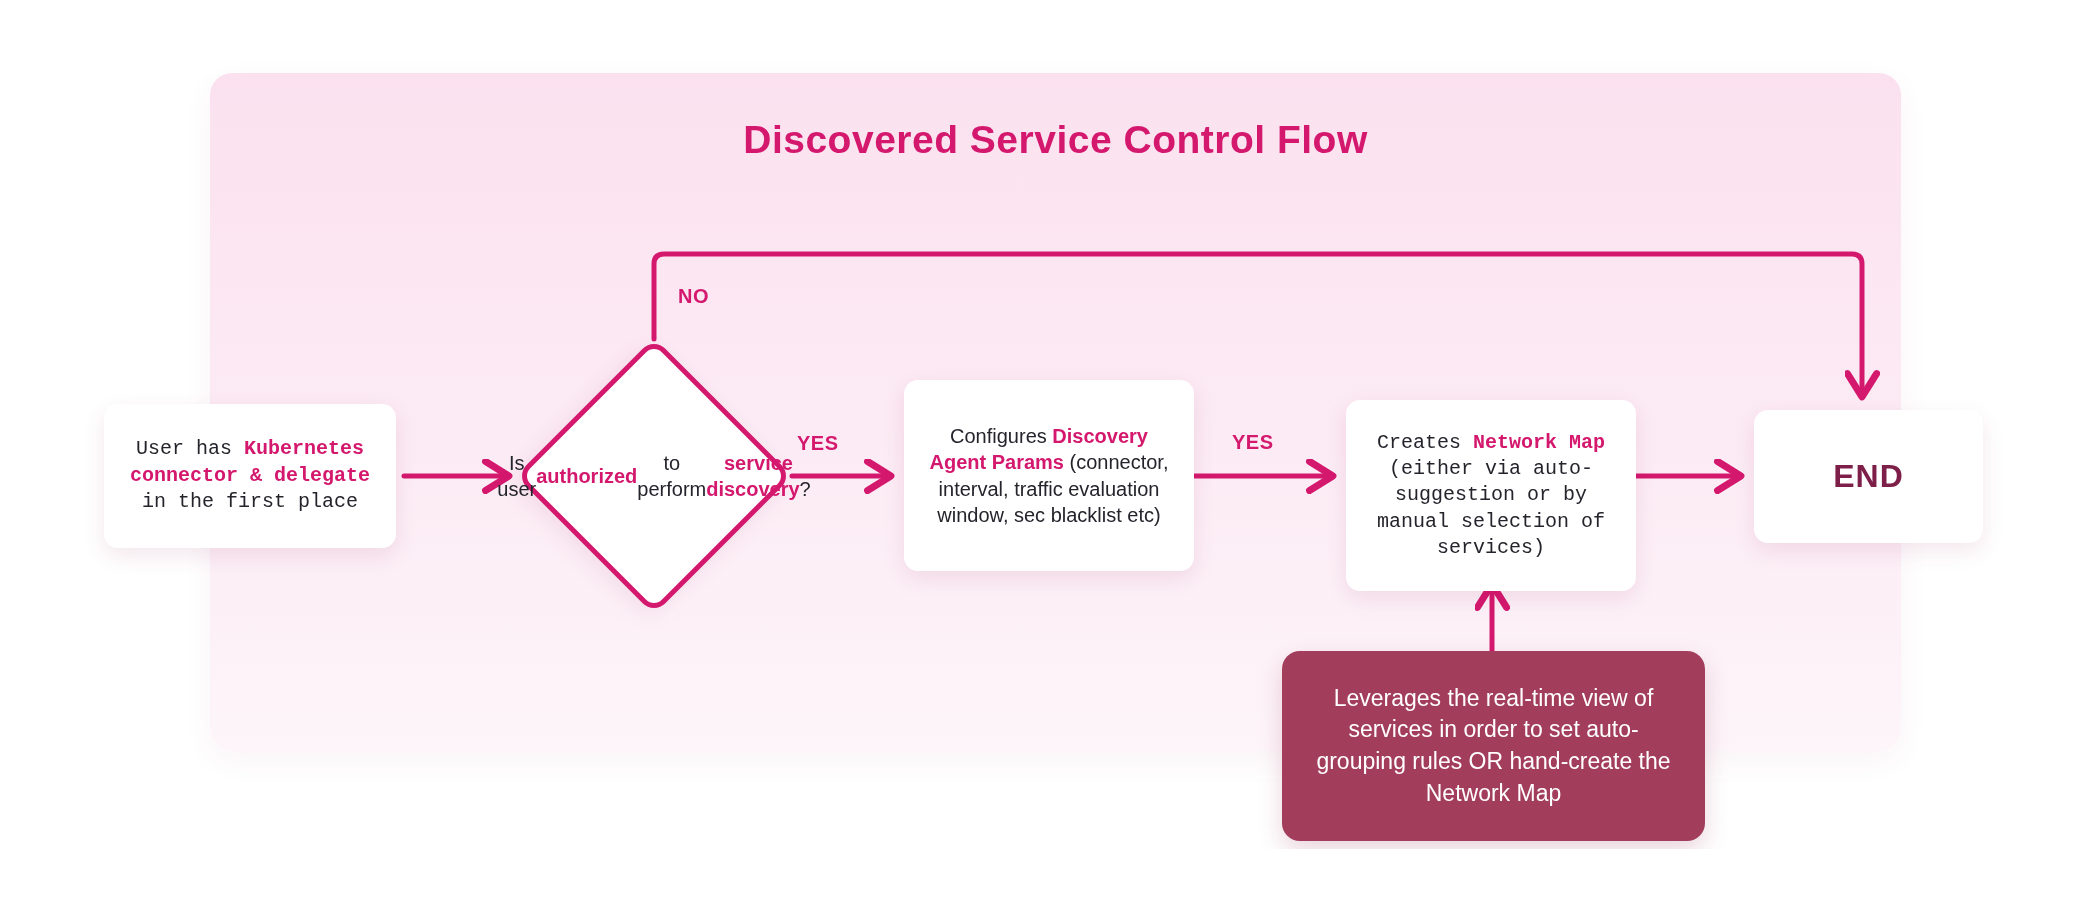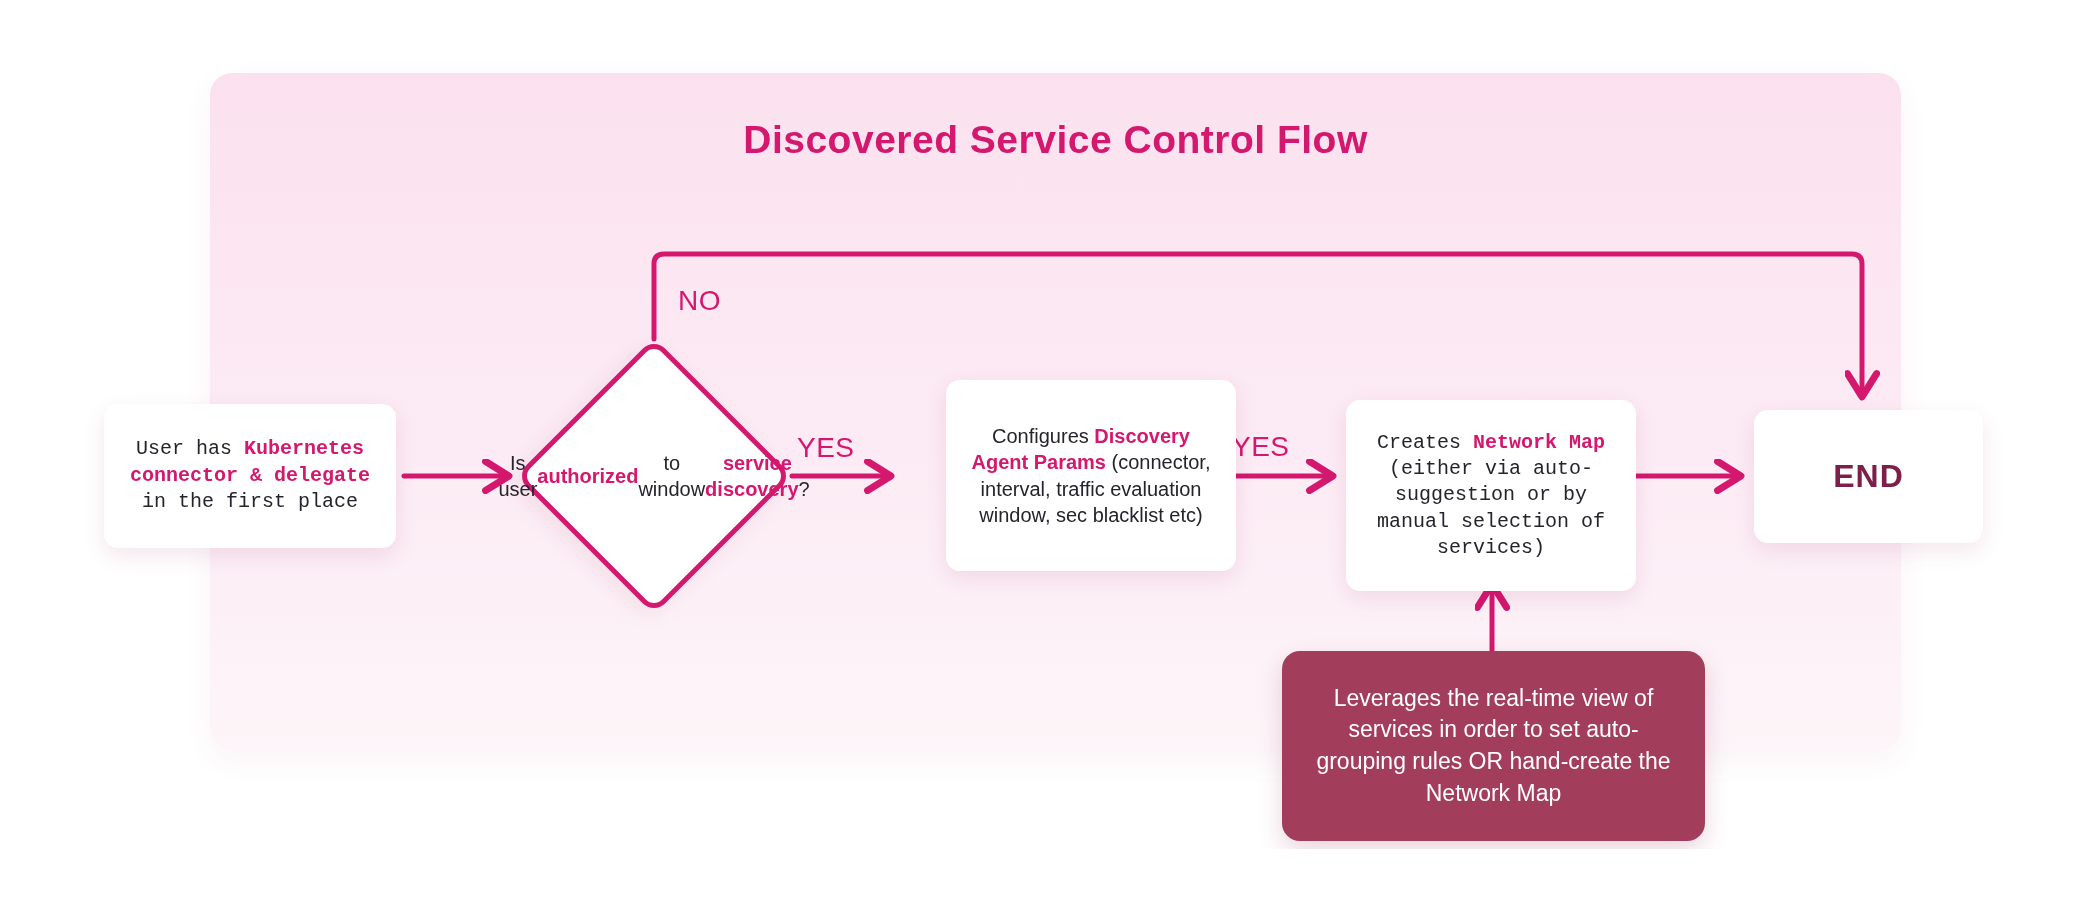--- a/index.html
+++ b/index.html
@@ -48,21 +48,21 @@
     transform:rotate(45deg);
     box-shadow:0 8px 22px rgba(140,20,80,0.08);
   }
   .diamond-text{
     position:absolute;left:534px;top:410px;width:240px;height:132px;
     display:flex;align-items:center;justify-content:center;
     text-align:center;font-size:20px;line-height:1.3;color:var(--body-text);
   }
 
   .edge-label{
-    position:absolute;font-size:28px;font-weight:400;color:var(--accent);
+    position:absolute;font-size:20px;font-weight:700;color:var(--accent);
     letter-spacing:0.5px;
   }
 
   .end-node{
     font-size:32px;font-weight:700;color:var(--end-text);letter-spacing:1px;
   }
 
   .note{
     position:absolute;left:1282px;top:651px;width:423px;height:190px;
     background:var(--note-bg);border-radius:18px;color:#ffffff;
@@ -97,29 +97,29 @@
   <div class="node" style="left:104px;top:404px;width:292px;height:144px;font-family:Liberation Mono, monospace;">
     <div>
       <span>User has </span><span class="hl">Kubernetes connector &amp; delegate</span><span> in the first place</span>
     </div>
   </div>
 
   <div class="diamond"></div>
   <div class="diamond-text">
     <div>Is user</div>
     <div class="hl">authorized</div>
-    <div>to window</div>
+    <div>to perform</div>
     <div><span class="hl">service discovery</span><span>?</span></div>
   </div>
 
   <div class="edge-label" style="left:678px;top:285px;">NO</div>
   <div class="edge-label" style="left:797px;top:432px;">YES</div>
   <div class="edge-label" style="left:1232px;top:431px;">YES</div>
 
-  <div class="node" style="left:904px;top:380px;width:290px;height:191px;margin-left:42px;">
+  <div class="node" style="left:904px;top:380px;width:290px;height:191px;">
     <div>
       <span>Configures </span><span class="hl">Discovery Agent Params</span><span> (connector, interval, traffic evaluation window, sec blacklist etc)</span>
     </div>
   </div>
 
   <div class="node" style="left:1346px;top:400px;width:290px;height:191px;font-family:Liberation Mono, monospace;">
     <div>
       <span>Creates </span><span class="hl">Network Map</span><span> (either via auto-suggestion or by manual selection of services)</span>
     </div>
   </div>

